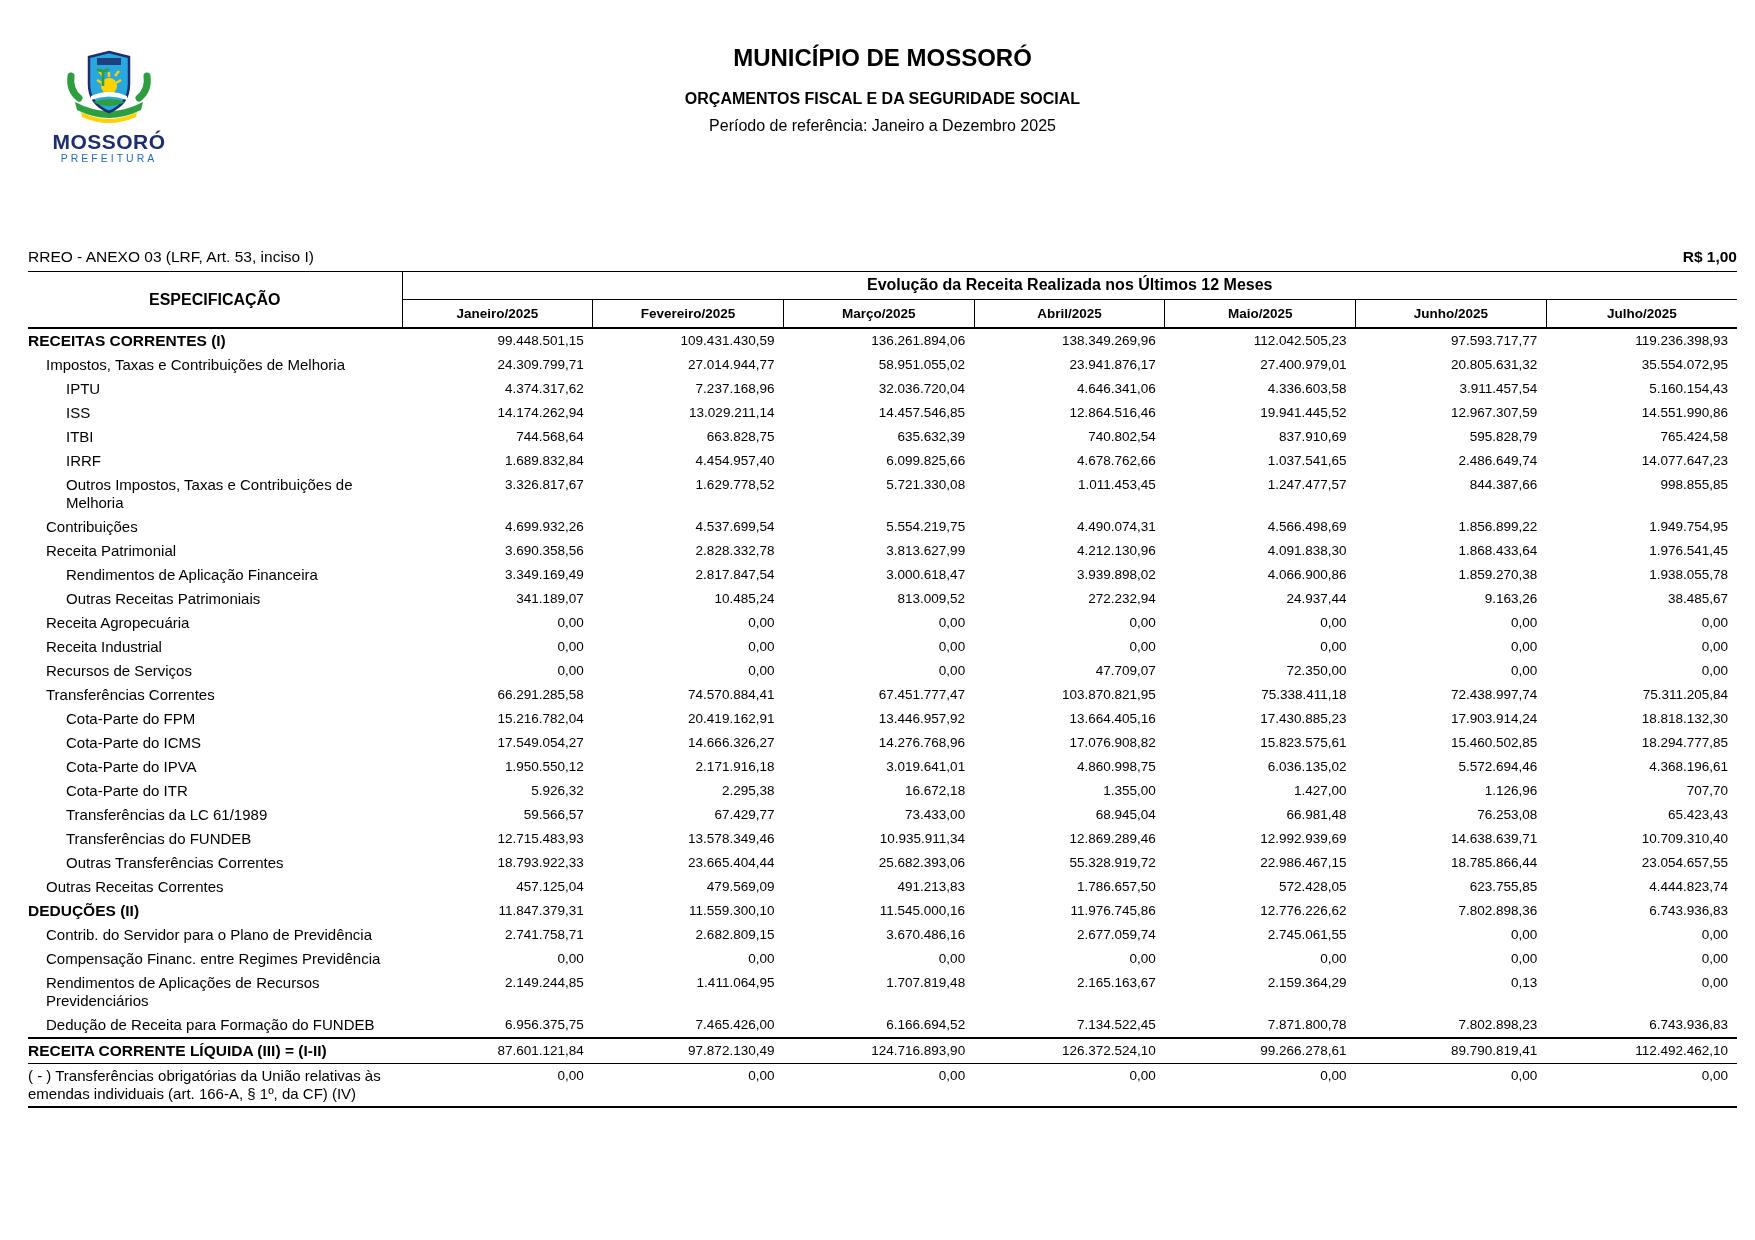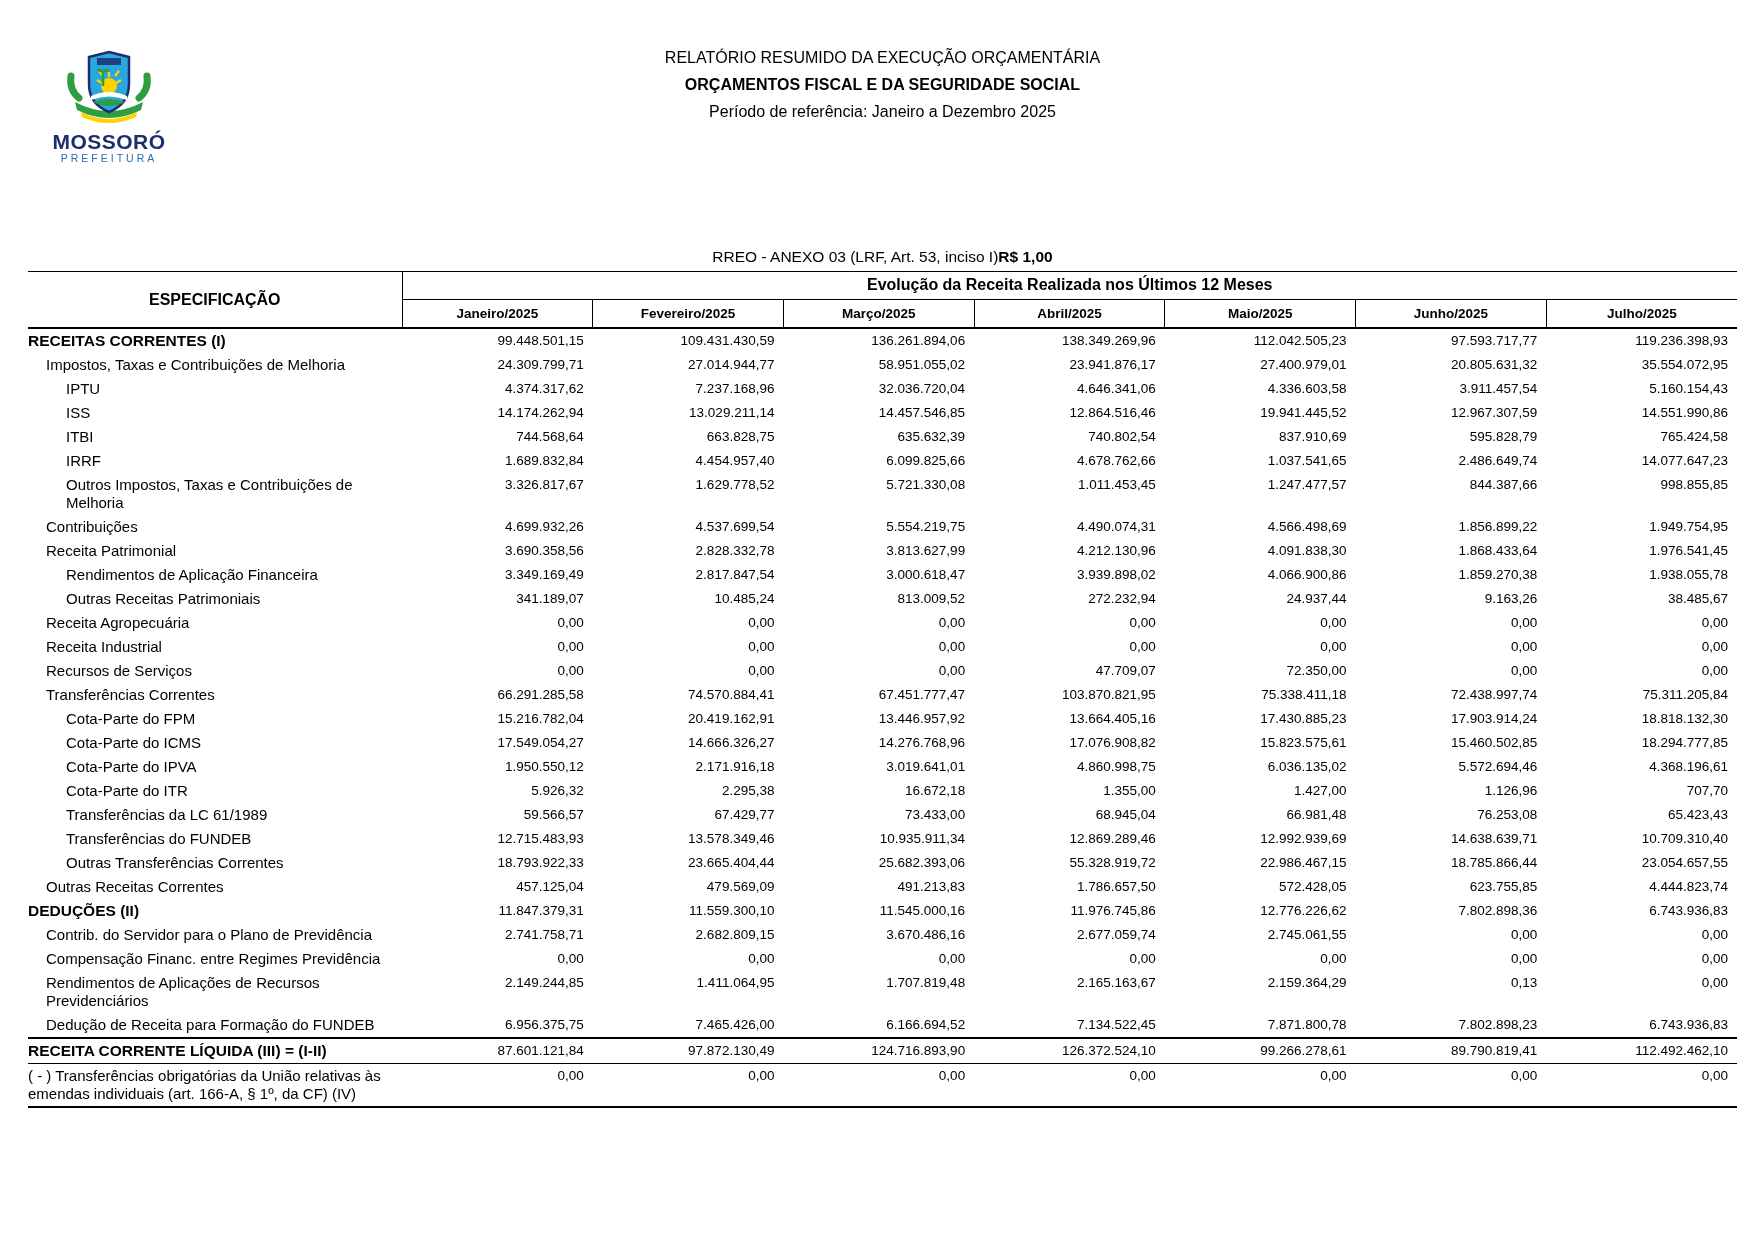--- a/index.html
+++ b/index.html
@@ -16,21 +16,21 @@
   .logo-box{position:absolute;left:16px;top:18px;width:130px;text-align:center;}
   .logo-box svg{display:block;margin:0 auto;}
   .logo-name{font-weight:bold;font-size:21px;letter-spacing:.5px;color:#1c2e6e;line-height:20px;}
   .logo-sub{font-size:10.5px;letter-spacing:3px;color:#2a6db5;line-height:13px;}
   .titles{text-align:center;padding-top:16px;}
   .title-main{font-size:24px;font-weight:bold;margin:0 0 13px 0;}
   .title-line{font-size:16px;line-height:27px;}
   .b{font-weight:bold;}
 
   
-  .meta-row{display:flex;justify-content:center;align-items:flex-end;
+  .meta-row{display:flex;justify-content:space-between;align-items:flex-end;
     margin-top:52px;font-size:15.5px;line-height:18px;padding-bottom:5px;}
   .currency-note{font-weight:bold;}
 
   
   table.rreo{border-collapse:collapse;width:100%;table-layout:fixed;border-top:1px solid #000;}
   col.c-spec{width:374px;}
   col.c-m{width:190.7px;}
   th{font-weight:bold;}
   .spec-h{border-right:1px solid #000;border-bottom:2px solid #000;
     font-weight:bold;font-size:16px;vertical-align:middle;}
@@ -84,21 +84,21 @@
         <path d="M36,56 Q52,50 68,56 Q52,64 36,56 Z" fill="#2f9e41"></path>
         <line x1="46" y1="24" x2="46" y2="40" stroke="#2f9e41" stroke-width="2.6"></line>
         <path d="M46,24 Q41,21 39,24 Q43,27 46,26 Z" fill="#2f9e41"></path>
         <path d="M46,24 Q51,21 53,24 Q49,27 46,26 Z" fill="#2f9e41"></path>
       </svg>
       <div class="logo-name">MOSSORÓ</div>
       <div class="logo-sub">PREFEITURA</div>
     </div>
 
     <div class="titles">
-      <div class="title-line">RELATÓRIO RESUMIDO DA EXECUÇÃO ORÇAMENTÁRIA</div>
+      <h1 class="title-main">MUNICÍPIO DE MOSSORÓ</h1>
       <div class="title-line b">ORÇAMENTOS FISCAL E DA SEGURIDADE SOCIAL</div>
       <div class="title-line">Período de referência: Janeiro a Dezembro 2025</div>
     </div>
   </header>
 
   <div class="meta-row">
     <span>RREO - ANEXO 03 (LRF, Art. 53, inciso I)</span>
     <span class="currency-note">R$ 1,00</span>
   </div>
 

